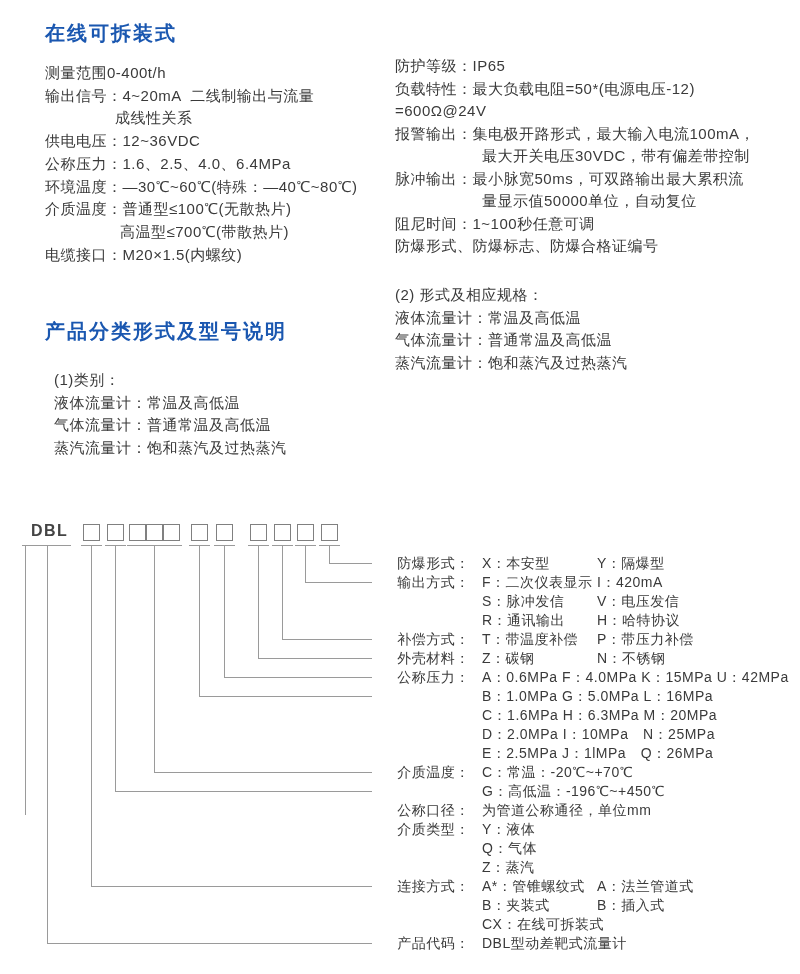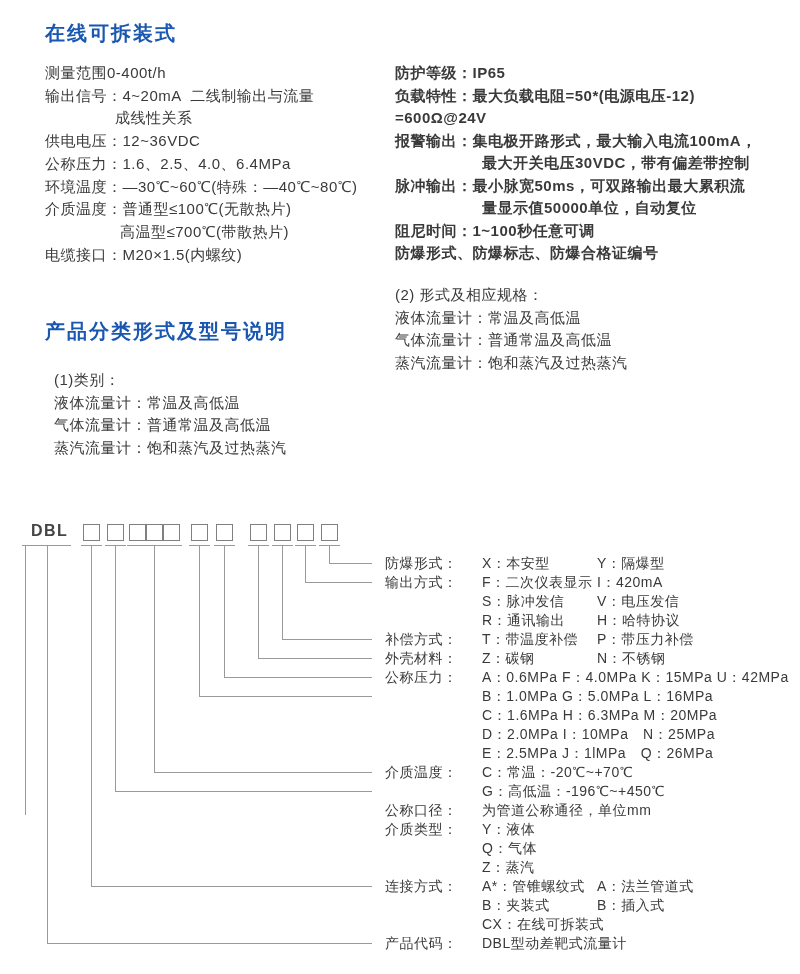--- a/index.html
+++ b/index.html
@@ -17,21 +17,21 @@
     font-weight:bold;
     color:#1a57b0;
     letter-spacing:2px;
     margin:0;
   }
   #heading-tech{left:45px;top:20px;}
   #heading-model{left:45px;top:318px;}
   .spec-col{position:absolute;font-size:15px;letter-spacing:0.5px;}
   .spec-col .line{white-space:pre;}
   #tech-left{left:45px;top:62px;line-height:22.7px;}
-  #tech-right{left:395px;top:62px;line-height:22.5px;font-weight:bold;}
+  #tech-right{left:395px;top:55px;line-height:22.5px;}
   #category-block{left:54px;top:369px;line-height:22.5px;}
   #forms-block{left:395px;top:284px;line-height:22.5px;}
   
   #model-prefix{
     position:absolute;left:31px;top:522px;
     font-size:16px;font-weight:600;letter-spacing:1.5px;color:#444;
   }
   .mbox{
     position:absolute;
     width:17px;height:17px;
@@ -41,21 +41,21 @@
   }
   .hline,.vline{position:absolute;background:#9a9a9a;}
   .hline{height:1px;}
   .vline{width:1px;}
   #diagram-rows{
     position:absolute;left:385px;top:554px;
     font-size:14px;line-height:19px;letter-spacing:0.5px;
     white-space:pre;
   }
   .drow{height:19px;}
-  .dlabel{display:inline-block;width:97px;}
+  .dlabel{display:inline-block;width:97px;text-align:center;}
   .dpart1{display:inline-block;min-width:115px;}
 </style>
 </head>
 <body>
 
 <div class="page">
   <h1 class="heading" id="heading-tech">在线可拆装式</h1>
 
   <div class="spec-col" id="tech-left">
       <div class="line">测量范围0-400t/h</div>

